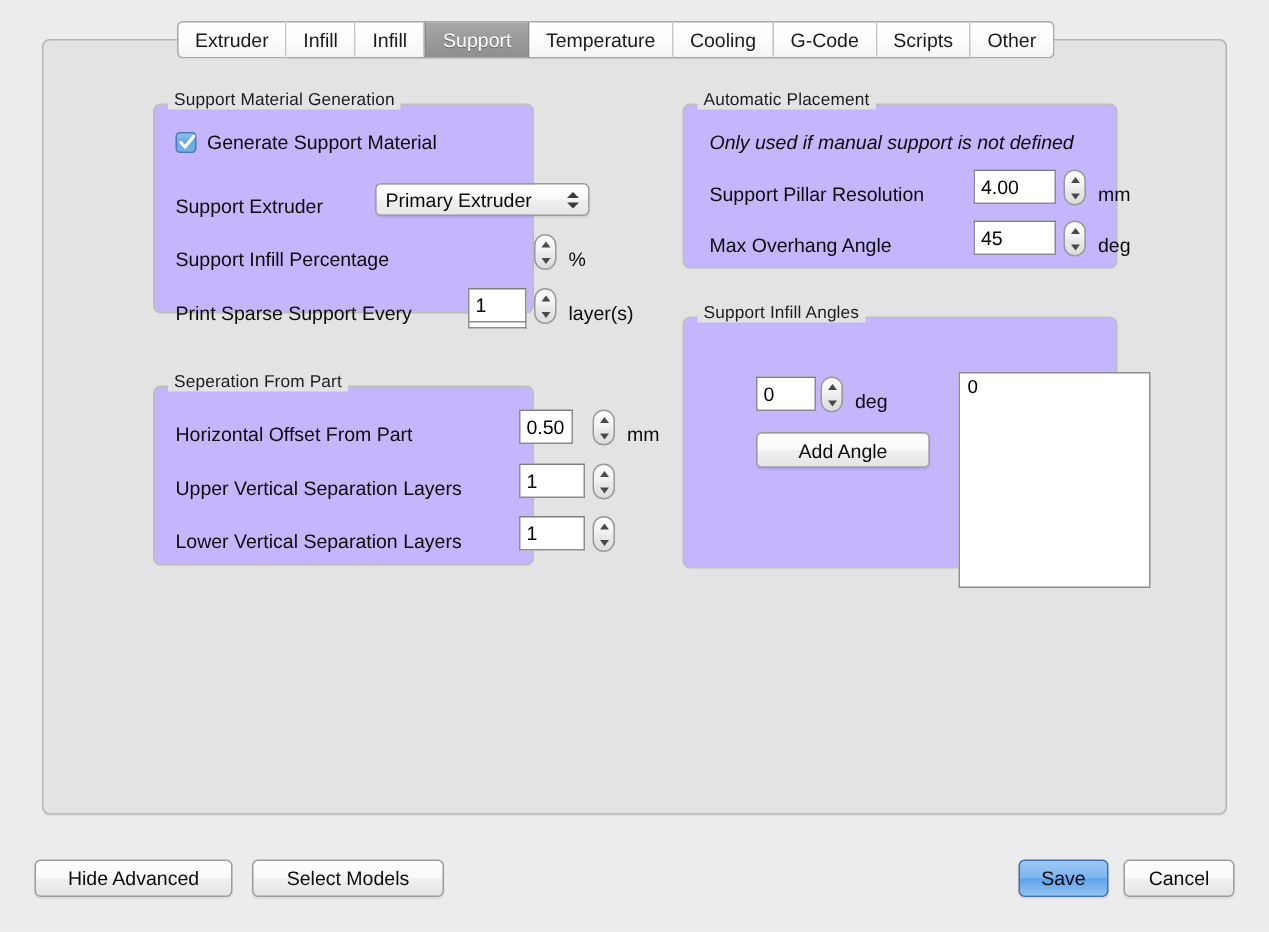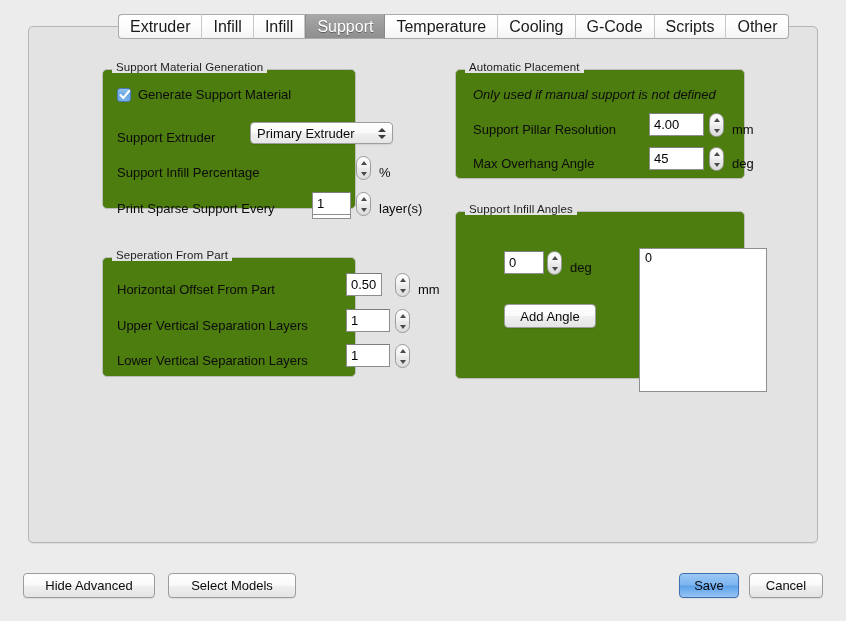--- a/index.html
+++ b/index.html
@@ -20,21 +20,21 @@
     height: 25px;
     display: flex;
     align-items: stretch;
     z-index: 5;
   }
   .tab {
     position: relative;
     display: flex; align-items: center; justify-content: center;
     padding: 0 11px;
     height: 25px;
-    font-size: 16px;
+    font-size: 13px;
     color: #1a1a1a;
     background: linear-gradient(to bottom, #ffffff 0%, #fdfdfd 45%, #f4f4f4 100%);
     border-top: 1px solid #a9a9a9;
     border-bottom: 1px solid #a9a9a9;
     border-right: 1px solid #c6c6c6;
     white-space: nowrap;
   }
   .tab:first-child {
     border-left: 1px solid #a9a9a9;
     border-top-left-radius: 4px;
@@ -60,21 +60,21 @@
     width: 790px; height: 517px;
     background: #e3e3e3;
     border: 1px solid #b6b6b6;
     border-radius: 5px;
     box-shadow: 0 1px 1px rgba(0,0,0,0.07);
   }
 
   
   .group {
     position: absolute;
-    background: #4d7c0f;
+    background: #c4b5fd;
     border: 1px solid #bdbdbd;
     border-radius: 5px;
   }
   .group > .legend {
     position: absolute;
     top: -9px; left: 9px;
     padding: 0 4px;
     background: #e3e3e3;
     font-size: 11.5px;
     color: #1d1d1d;
@@ -352,21 +352,21 @@
 
       <div class="tfield" style="left:48px; top:39px; width:40px; height:23px;">
           <span>0</span>
         </div>
       <div class="stepper" style="left:91px; top:39px;">
         <span class="arw up"></span>
         <span class="arw down"></span>
       </div>
       <div class="unit" style="left:114px; top:49px;">deg</div>
 
-      <div class="btn" style="left:48px; top:92px; width:92px;text-align:center;">
+      <div class="btn" style="left:48px; top:76px; width:116px;text-align:center;">
           <span>Add Angle</span>
         </div>
 
       <div class="listbox" style="left:183px; top:36px; width:128px; height:144px;">
         <div class="row">0</div>
       </div>
     </div>
 
   </div>
 

